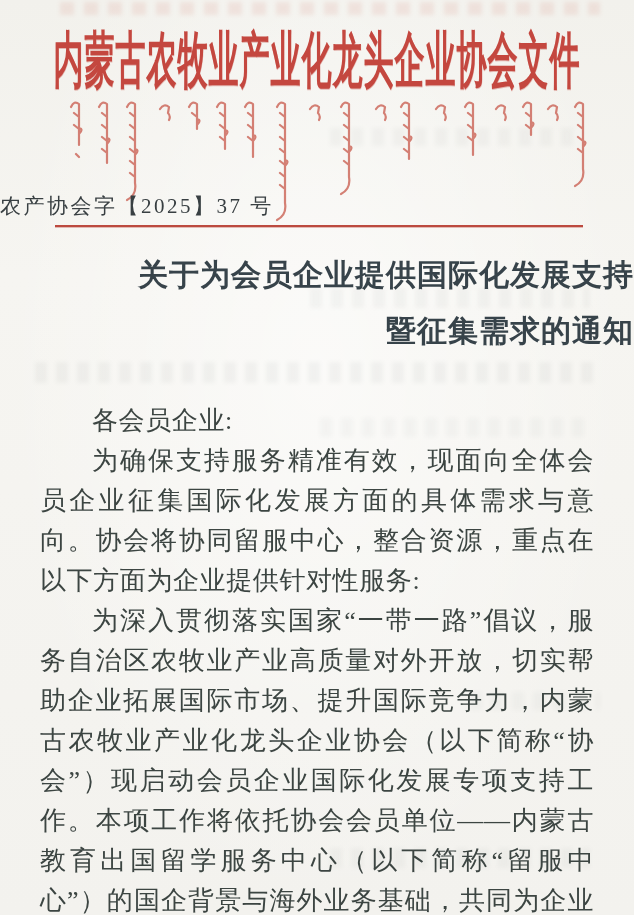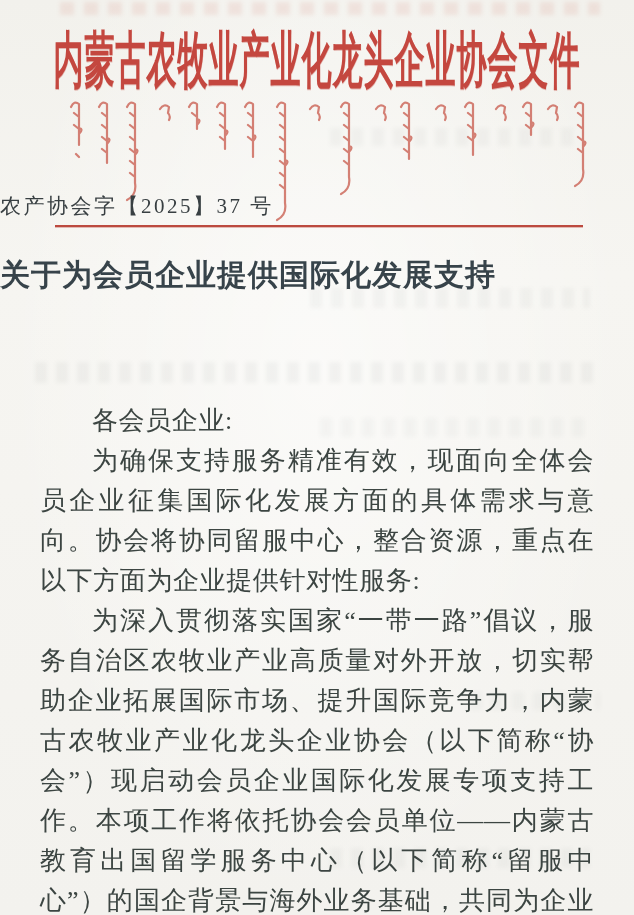--- a/index.html
+++ b/index.html
@@ -70,21 +70,21 @@
     background: #bc4a3f;
     box-shadow: 0 1px 0 rgba(188,74,63,0.35);
   }
 
   
   .notice-title {
     position: absolute;
     top: 247px;
     left: 0;
     width: 634px;
-    text-align: left;
+    text-align: right;
     font-size: 30px;
     font-weight: 700;
     letter-spacing: 1px;
     line-height: 56px;
     color: #37434a;
   }
 
   
   .body-text {
     position: absolute;
@@ -144,20 +144,21 @@
         <path d="M71 10 q3 -7 8 -3 L79 48 M79 20 l-5 -4 M79 32 l-5 -4 M79 31 q5 1 0 6 M76 57 l3 3 M99 10 q3 -7 8 -3 L107 66 M107 20 l-5 -4 M107 32 l-5 -4 M107 44 l-5 -4 M107 56 l-5 -4 M107 41 q5 1 0 6 M127 10 q3 -7 8 -3 L135 86 M135 20 l-5 -4 M135 32 l-5 -4 M135 44 l-5 -4 M135 56 l-5 -4 M135 68 l-5 -4 M135 80 l-5 -4 M135 52 q5 1 0 6 M135 86 q2 12 -8 17 M160 12 q4 -6 9 -2 l-1 6 q3 3 1 7 M189 10 q3 -7 8 -3 L197 32 M197 20 l-5 -4 M197 22 q5 1 0 6 M217 10 q3 -7 8 -3 L225 52 M225 20 l-5 -4 M225 32 l-5 -4 M225 44 l-5 -4 M225 33 q5 1 0 6 M245 10 q3 -7 8 -3 L253 60 M253 20 l-5 -4 M253 32 l-5 -4 M253 44 l-5 -4 M253 38 q5 1 0 6 M277 10 q3 -7 8 -3 L285 106 M285 20 l-5 -4 M285 32 l-5 -4 M285 44 l-5 -4 M285 56 l-5 -4 M285 68 l-5 -4 M285 80 l-5 -4 M285 92 l-5 -4 M285 63 q5 1 0 6 M285 106 q2 12 -8 17 M310 12 q4 -6 9 -2 l-1 6 q3 3 1 7 M341 10 q3 -7 8 -3 L349 80 M349 20 l-5 -4 M349 32 l-5 -4 M349 44 l-5 -4 M349 56 l-5 -4 M349 68 l-5 -4 M349 49 q5 1 0 6 M349 80 q2 12 -8 17 M376 12 q4 -6 9 -2 l-1 6 q3 3 1 7 M401 10 q3 -7 8 -3 L409 62 M409 20 l-5 -4 M409 32 l-5 -4 M409 44 l-5 -4 M409 56 l-5 -4 M409 39 q5 1 0 6 M436 12 q4 -6 9 -2 l-1 6 q3 3 1 7 M465 10 q3 -7 8 -3 L473 58 M473 20 l-5 -4 M473 32 l-5 -4 M473 44 l-5 -4 M473 36 q5 1 0 6 M496 12 q4 -6 9 -2 l-1 6 q3 3 1 7 M523 10 q3 -7 8 -3 L531 38 M531 20 l-5 -4 M531 32 l-5 -4 M531 25 q5 1 0 6 M548 12 q4 -6 9 -2 l-1 6 q3 3 1 7 M575 10 q3 -7 8 -3 L583 72 M583 20 l-5 -4 M583 32 l-5 -4 M583 44 l-5 -4 M583 56 l-5 -4 M583 44 q5 1 0 6 M583 72 q2 12 -8 17 " fill="none" stroke="#cf7266" stroke-width="2.2" stroke-linecap="round" stroke-linejoin="round" opacity="0.9"></path>
       </svg>
   </div>
 
   <div class="doc-number">农产协会字【2025】37 号</div>
 
   <div class="red-rule"></div>
 
   <div class="notice-title">
     <div>关于为会员企业提供国际化发展支持</div>
+    <div>暨征集需求的通知</div>
   </div>
 
   <div class="body-text">
     <p class="salutation">各会员企业:</p>
     <p>为确保支持服务精准有效，现面向全体会员企业征集国际化发展方面的具体需求与意向。协会将协同留服中心，整合资源，重点在以下方面为企业提供针对性服务:</p>
     <p>为深入贯彻落实国家“一带一路”倡议，服务自治区农牧业产业高质量对外开放，切实帮助企业拓展国际市场、提升国际竞争力，内蒙古农牧业产业化龙头企业协会（以下简称“协会”）现启动会员企业国际化发展专项支持工作。本项工作将依托协会会员单位——内蒙古教育出国留学服务中心（以下简称“留服中心”）的国企背景与海外业务基础，共同为企业的国际化进程提供务实支撑。</p>
     <p class="section-heading">一、海外落地运营支持</p>
   </div>
 
 </div>

